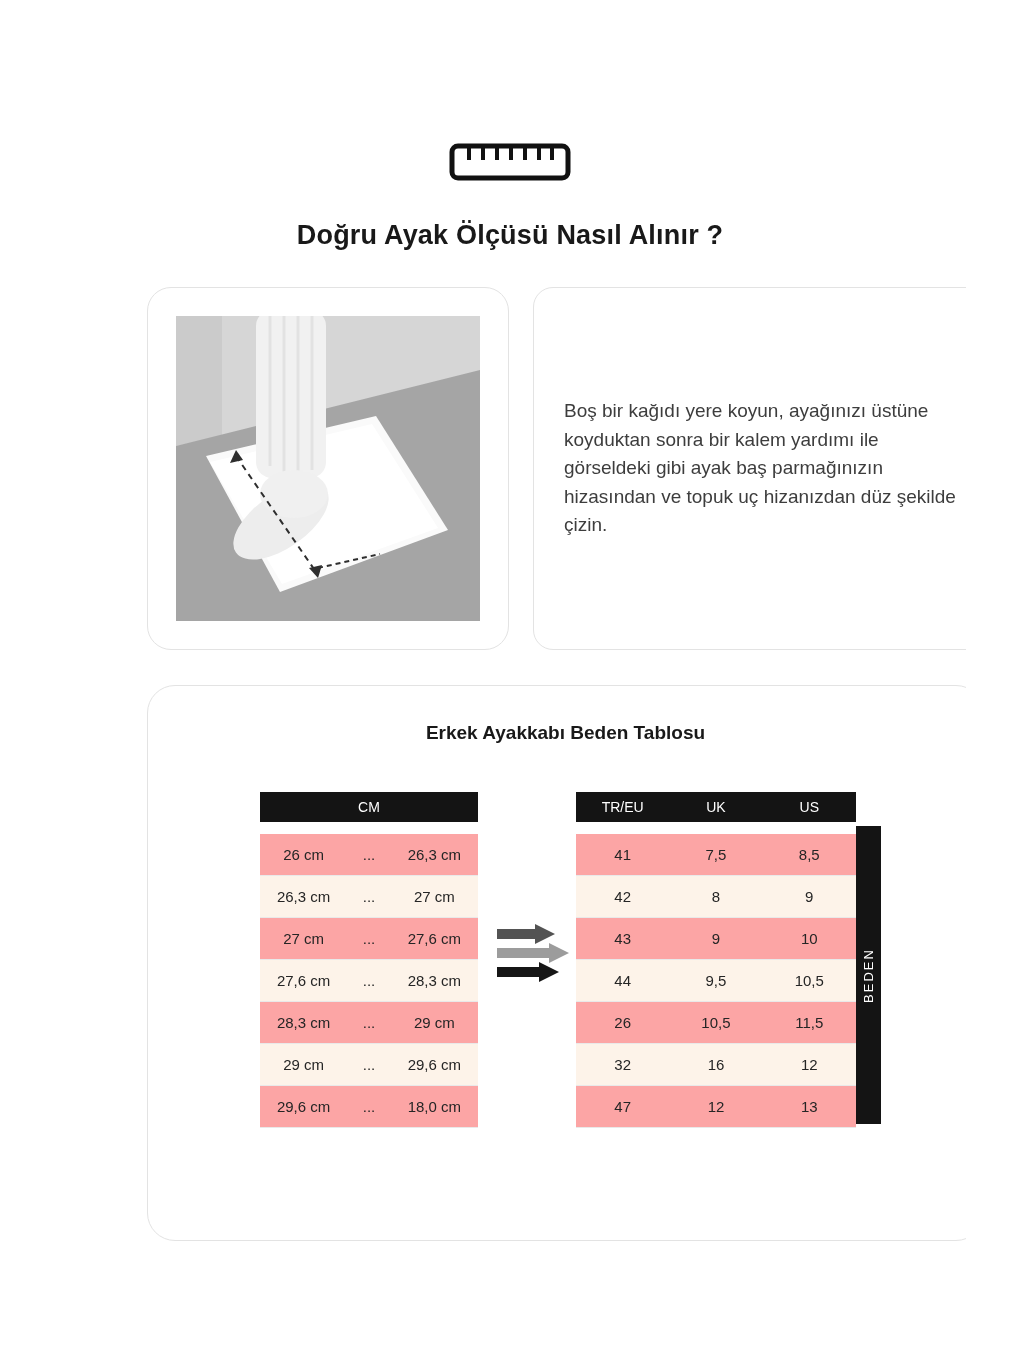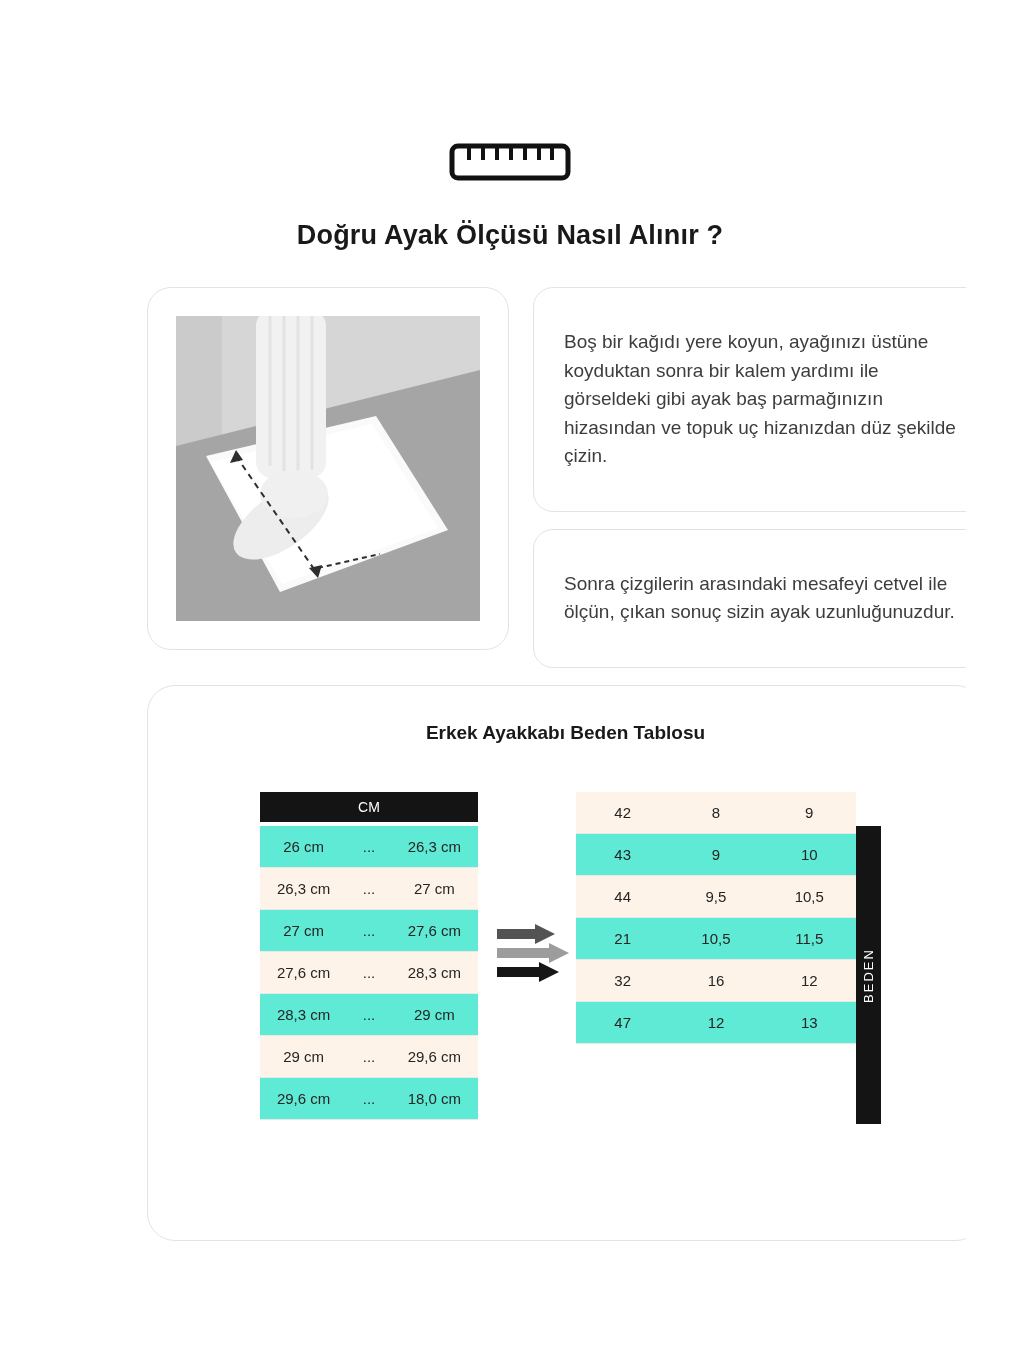--- a/index.html
+++ b/index.html
@@ -24,26 +24,26 @@
   .step-text { font-size:19px; line-height:1.5; color:#3d3d3d; }
 
   .table-card { position:absolute; top:685px; left:93px; width:837px; height:556px;
                 border:1px solid #e3e3e3; border-radius:28px; background:#fff; }
   .table-title { position:absolute; top:36px; left:0; width:100%; text-align:center;
                  font-size:19px; font-weight:bold; color:#191919; }
 
   .cm-table  { position:absolute; left:112px; top:106px; width:218px; }
   .intl-table{ position:absolute; left:428px; top:106px; width:280px; }
 
-  .t-header { background:#141414; color:#ffffff; height:30px; margin-bottom:4px;
+  .t-header { background:#141414; color:#ffffff; height:30px; margin-bottom:12px;
               display:flex; align-items:center; font-size:14px; }
   .t-header.single { justify-content:center; }
   .t-header .hcell { width:33.33%; text-align:center; }
 
-  .t-row { height:42px; display:flex; align-items:center; background:#5eead4;
+  .t-row { height:42px; display:flex; align-items:center; background:#fca5a5;
            border-bottom:1px solid #e9e9e9; font-size:15px; color:#252525; }
   .t-row.alt { background:#fdf3e9; }
   .cm-cell-from { width:40%; text-align:center; }
   .cm-cell-sep  { width:20%; text-align:center; }
   .cm-cell-to   { width:40%; text-align:center; }
   .intl-cell { width:33.33%; text-align:center; }
 
   .arrows-wrap { position:absolute; left:345px; top:234px; width:78px; height:66px; }
 
   .beden-bar { position:absolute; left:708px; top:140px; width:25px; height:298px;
@@ -98,23 +98,20 @@
           <polygon points="60,134 54,147 67,144" fill="#2e2e2e"></polygon>
           <polygon points="142,262 133,252 146,249" fill="#2e2e2e"></polygon>
         </svg>
       </div>
     </div>
 
     <div class="steps-col">
       <div class="step-card">
         <p class="step-text">Boş bir kağıdı yere koyun, ayağınızı üstüne koyduktan sonra bir kalem yardımı ile görseldeki gibi ayak baş parmağınızın hizasından ve topuk uç hizanızdan düz şekilde çizin.</p>
       </div>
-      <div class="step-card">
-        <p class="step-text">Sonra çizgilerin arasındaki mesafeyi cetvel ile ölçün, çıkan sonuç sizin ayak uzunluğunuzdur.</p>
-      </div>
     </div>
   </div>
 
   <div class="table-card">
     <h2 class="table-title">Erkek Ayakkabı Beden Tablosu</h2>
 
     <div class="cm-table">
       <div class="t-header single">CM</div>
 
       <div class="t-row">
@@ -156,38 +153,48 @@
 
     <div class="arrows-wrap">
       <svg width="78" height="66" viewBox="0 0 78 66" aria-hidden="true">
         <path d="M4,9 H42 V4 L62,14 L42,24 V19 H4 Z" fill="#535353"></path>
         <path d="M4,28 H56 V23 L76,33 L56,43 V38 H4 Z" fill="#9c9c9c"></path>
         <path d="M4,47 H46 V42 L66,52 L46,62 V57 H4 Z" fill="#161616"></path>
       </svg>
     </div>
 
     <div class="intl-table">
-
+      <div class="t-header">
+        <span class="hcell">TR/EU</span>
+        <span class="hcell">UK</span>
+        <span class="hcell">US</span>
+      </div>
+
+      <div class="t-row">
+        <span class="intl-cell">41</span>
+        <span class="intl-cell">7,5</span>
+        <span class="intl-cell">8,5</span>
+      </div>
       <div class="t-row alt">
         <span class="intl-cell">42</span>
         <span class="intl-cell">8</span>
         <span class="intl-cell">9</span>
       </div>
       <div class="t-row">
         <span class="intl-cell">43</span>
         <span class="intl-cell">9</span>
         <span class="intl-cell">10</span>
       </div>
       <div class="t-row alt">
         <span class="intl-cell">44</span>
         <span class="intl-cell">9,5</span>
         <span class="intl-cell">10,5</span>
       </div>
       <div class="t-row">
-        <span class="intl-cell">21</span>
+        <span class="intl-cell">26</span>
         <span class="intl-cell">10,5</span>
         <span class="intl-cell">11,5</span>
       </div>
       <div class="t-row alt">
         <span class="intl-cell">32</span>
         <span class="intl-cell">16</span>
         <span class="intl-cell">12</span>
       </div>
       <div class="t-row">
         <span class="intl-cell">47</span>

